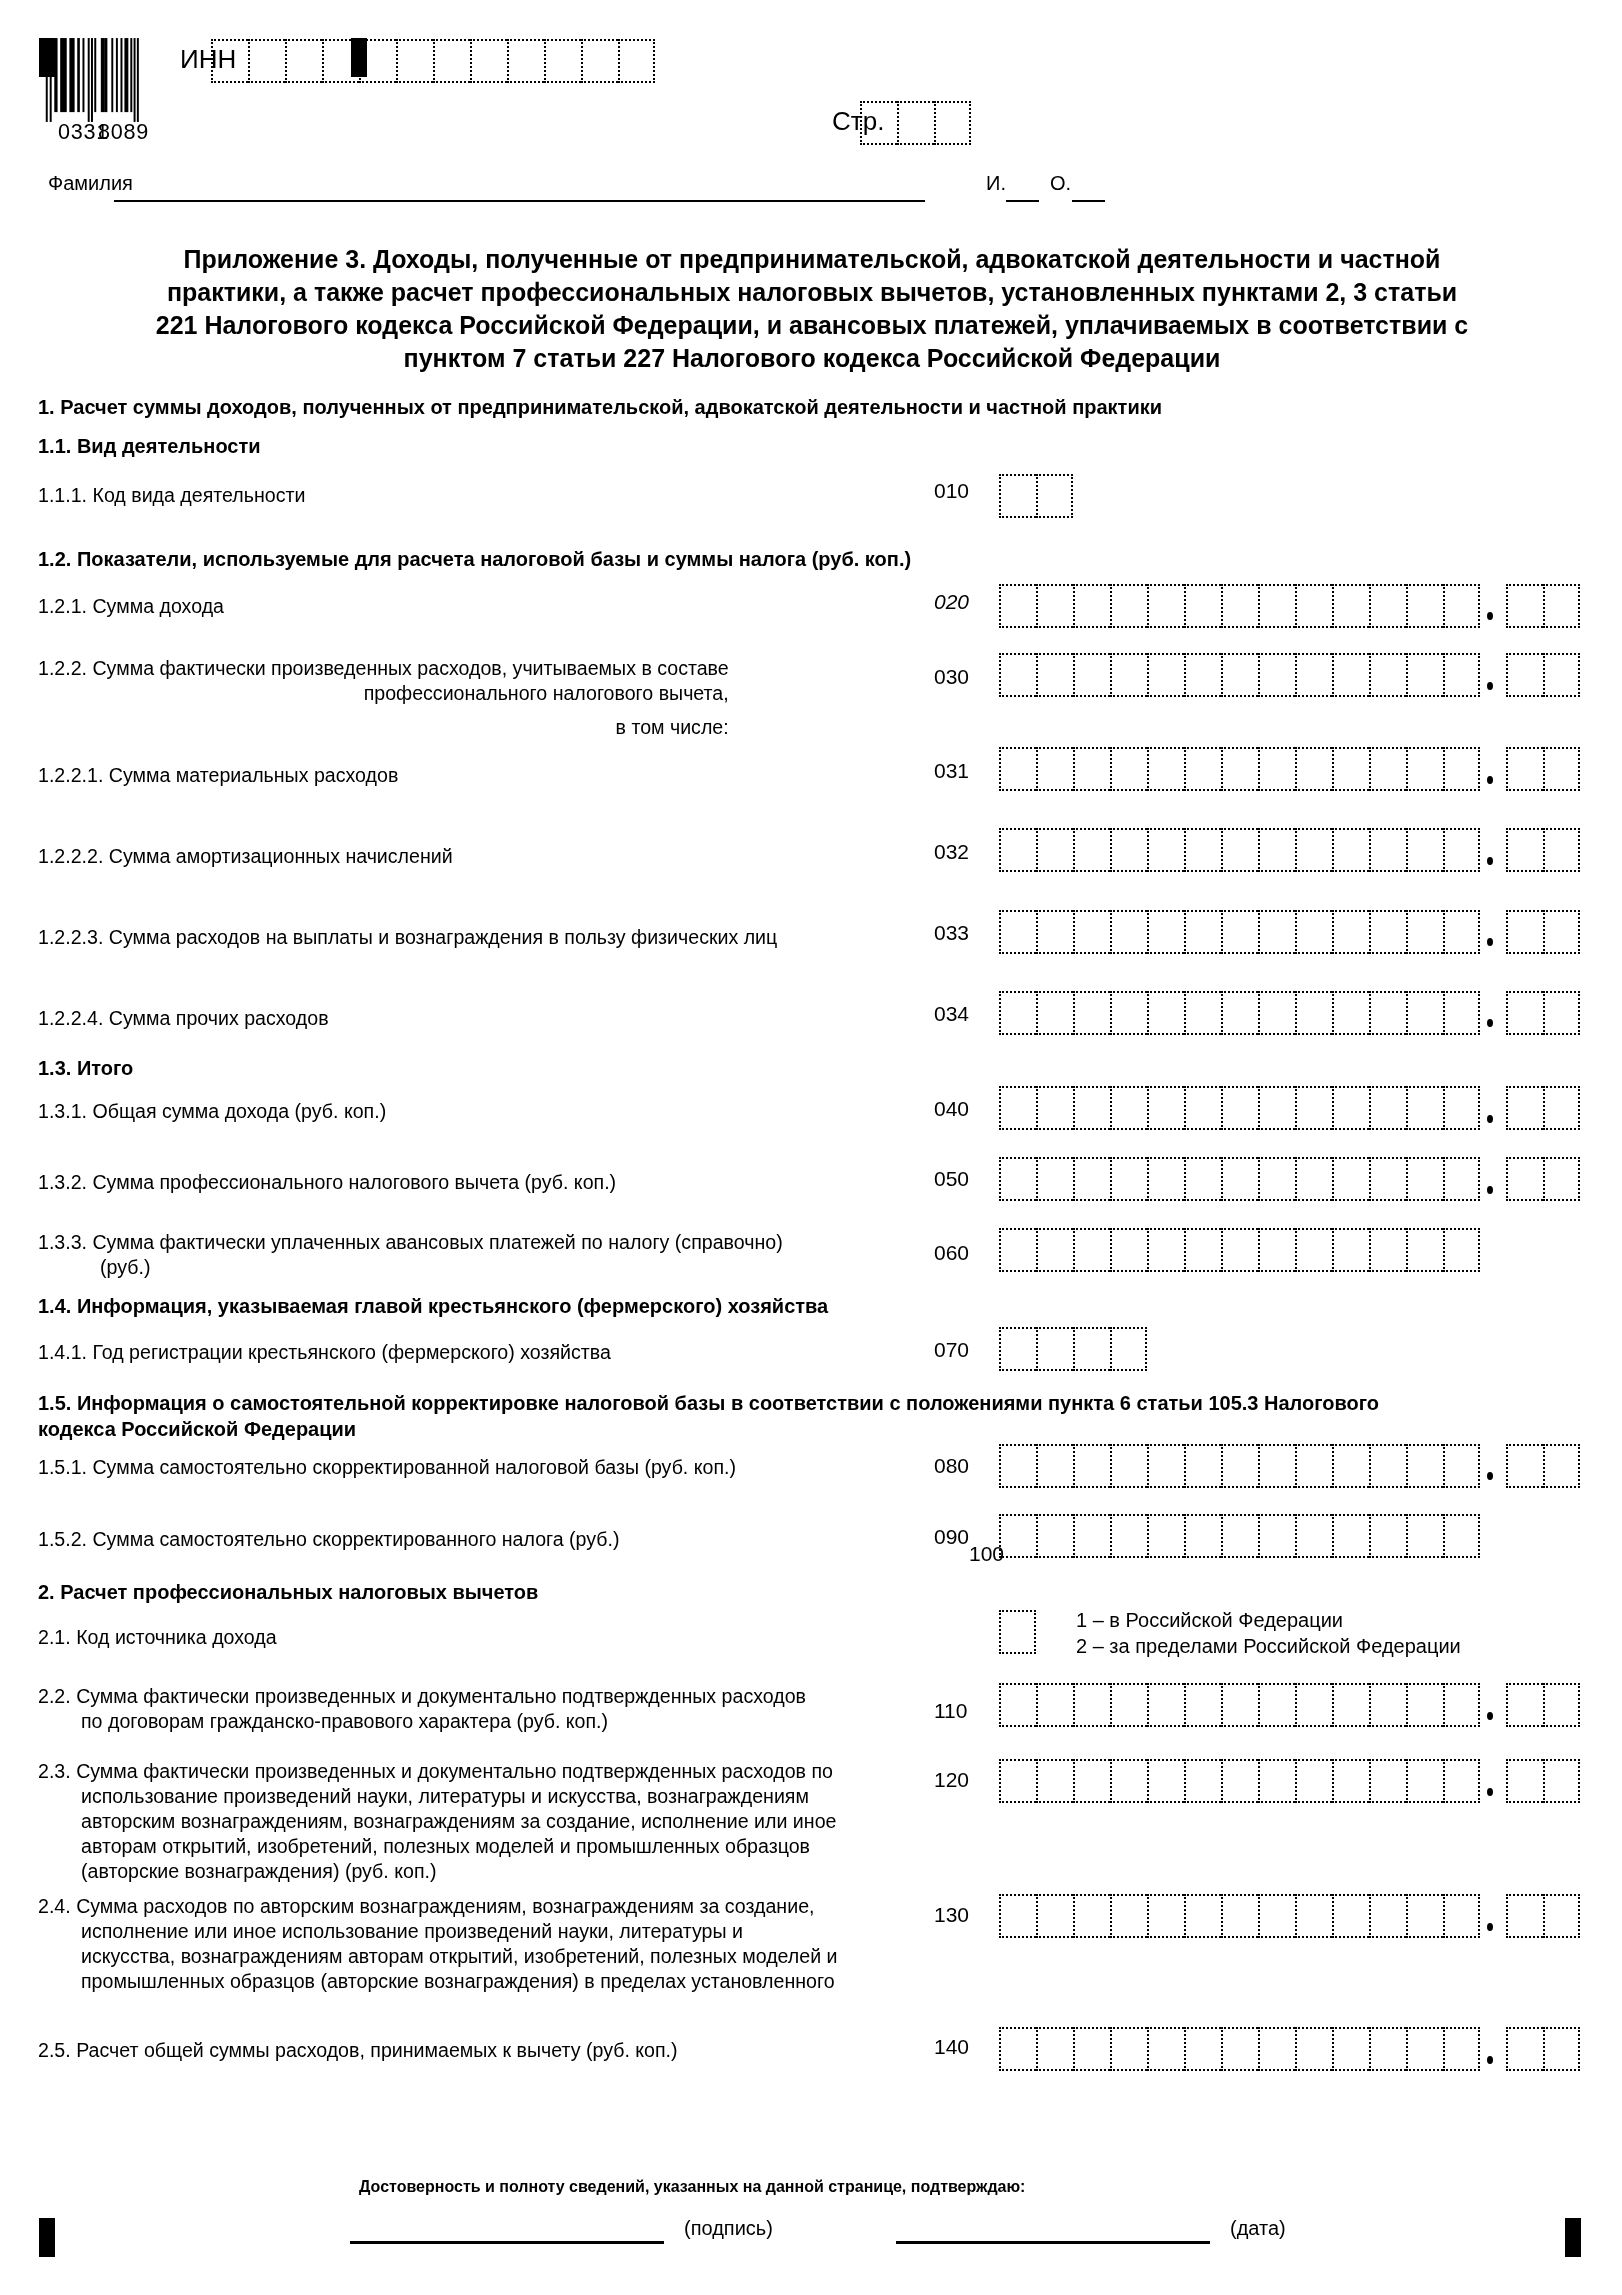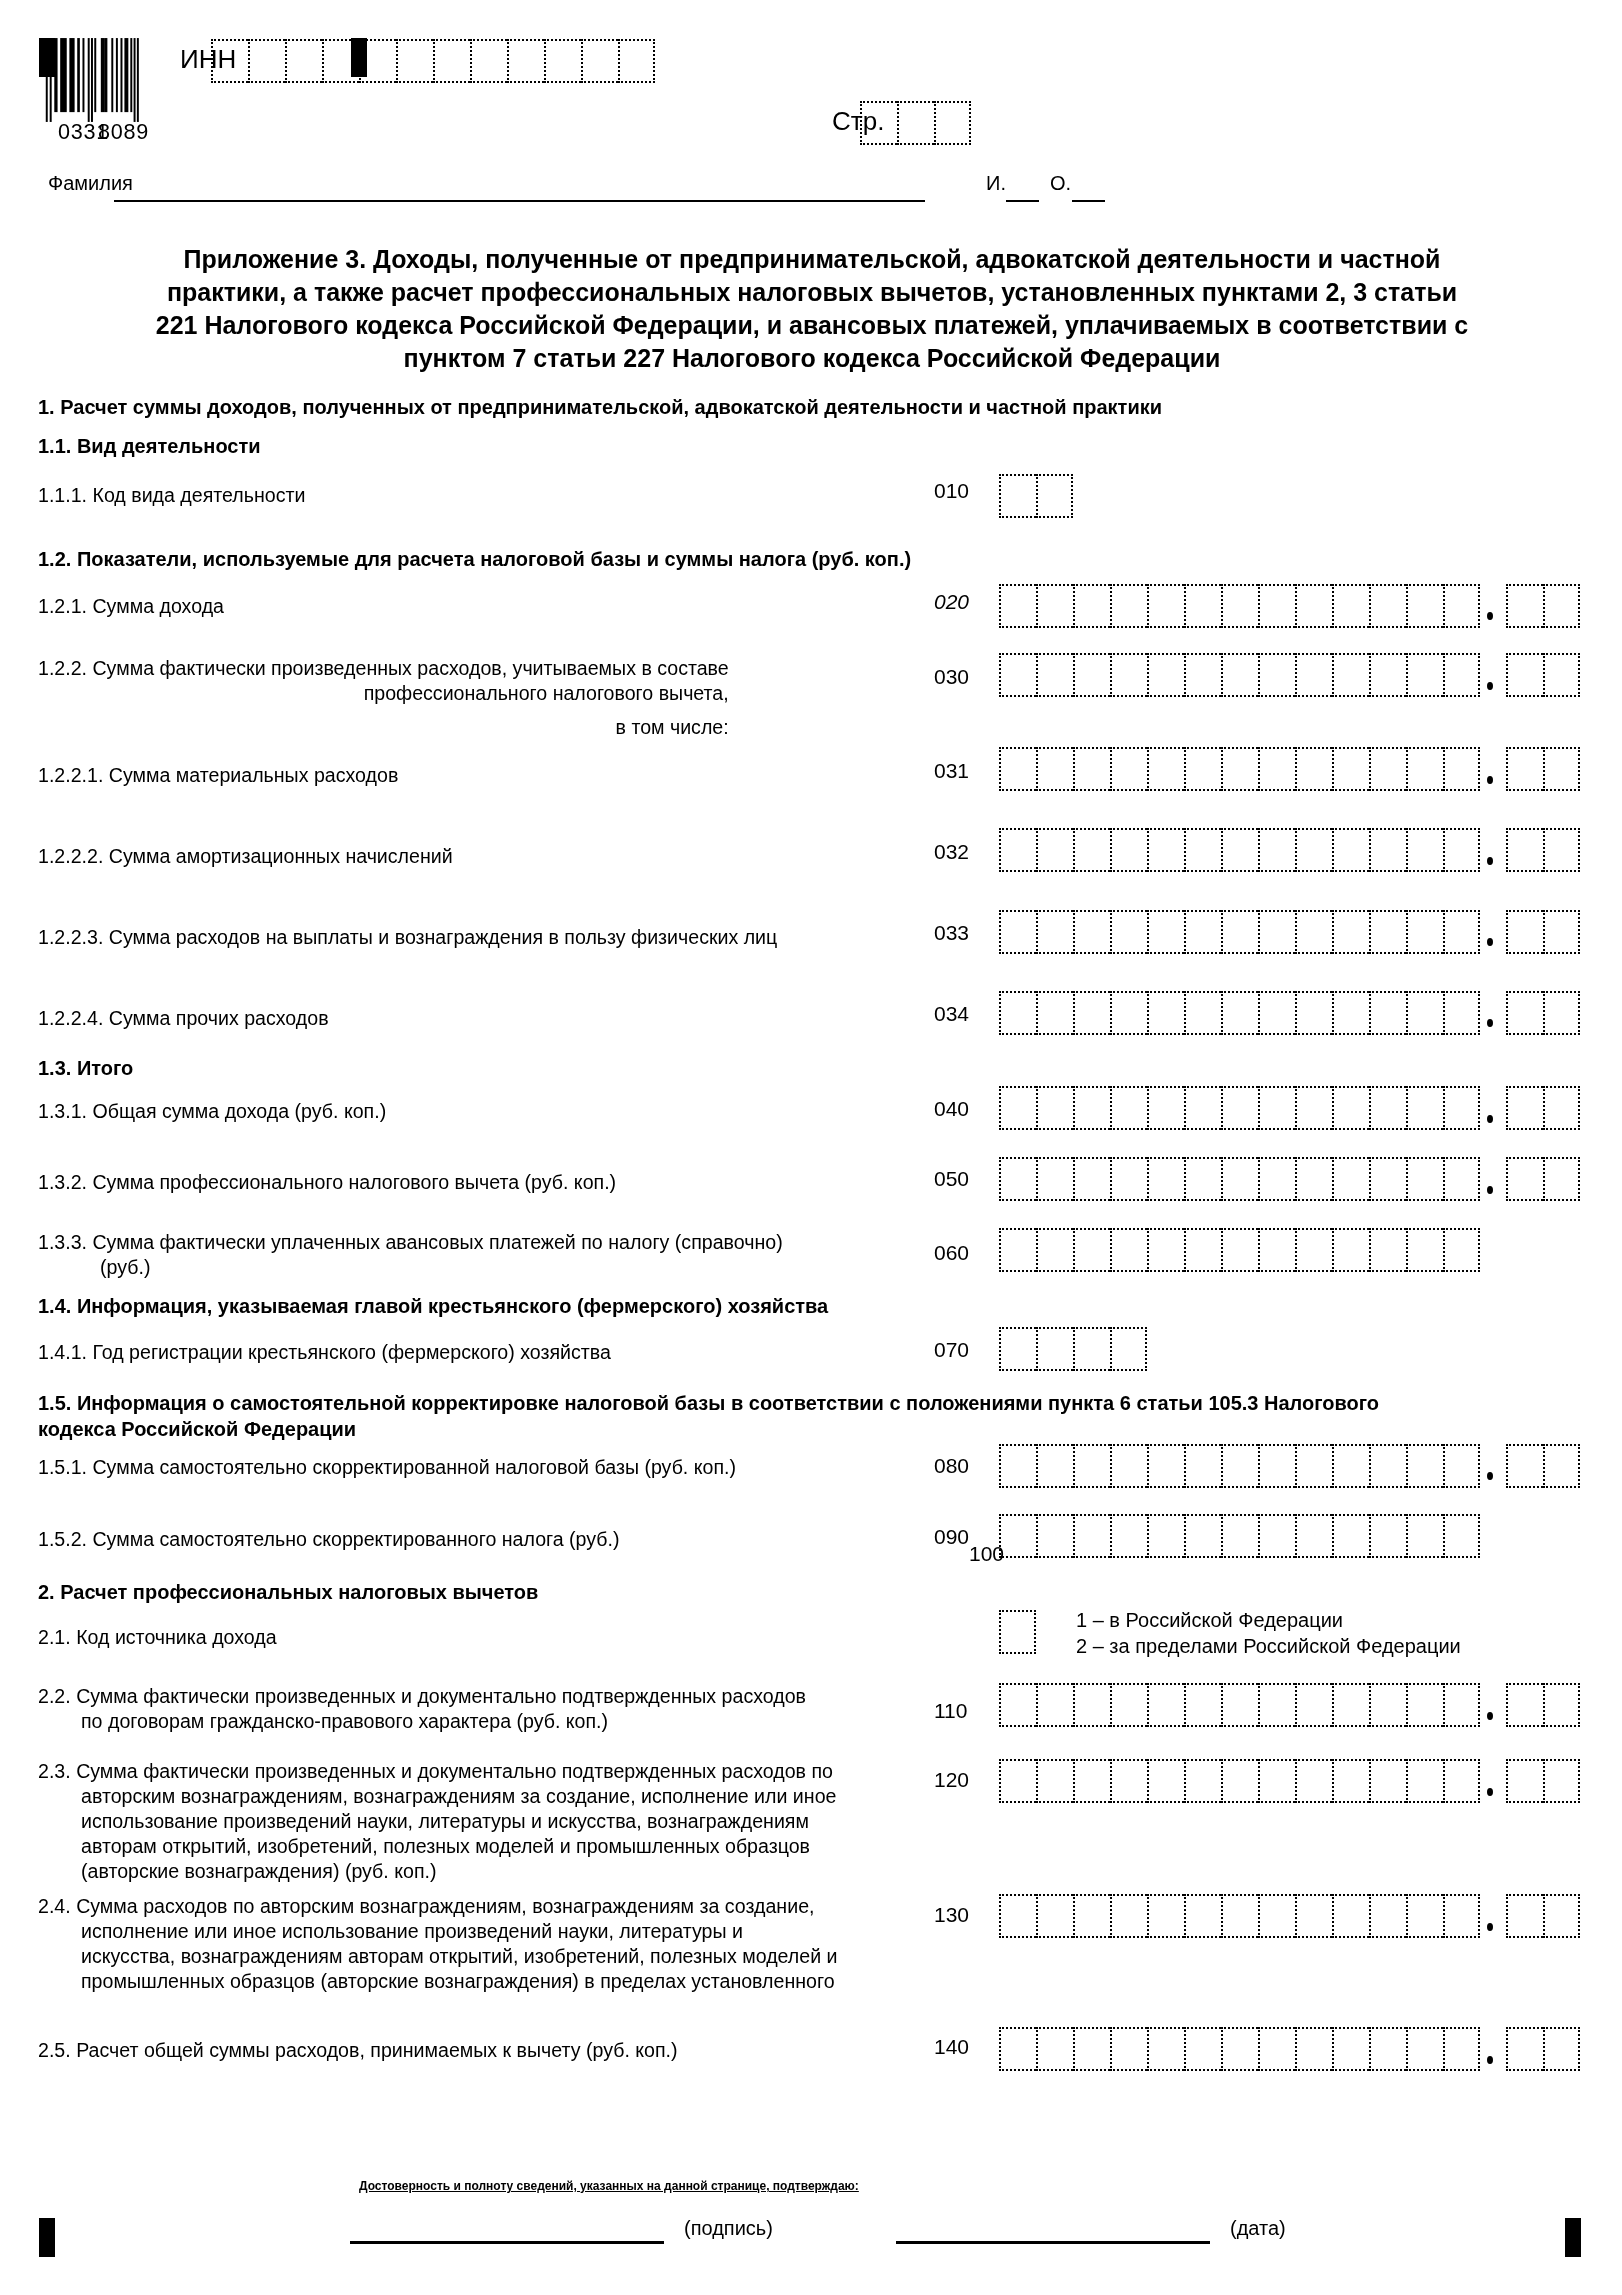--- a/index.html
+++ b/index.html
@@ -183,42 +183,42 @@
 
 <div class="item" style="top:1684px;">
   <span>2.2. Сумма фактически произведенных и документально подтвержденных расходов</span>
   <span class="cont" style="padding-left:43px;">по договорам гражданско-правового характера (руб. коп.)</span>
 </div>
 <div class="code" style="top:1699px;">110</div>
 <div class="money"></div>
 
 <div class="item" style="top:1759px;">
   <span>2.3. Сумма фактически произведенных и документально подтвержденных расходов по</span>
+  <span class="cont" style="padding-left:43px;">использование произведений науки, литературы и искусства, вознаграждениям</span>
   <span class="cont" style="padding-left:43px;">авторским вознаграждениям, вознаграждениям за создание, исполнение или иное</span>
-  <span class="cont" style="padding-left:43px;">использование произведений науки, литературы и искусства, вознаграждениям</span>
   <span class="cont" style="padding-left:43px;">авторам открытий, изобретений, полезных моделей и промышленных образцов</span>
   <span class="cont" style="padding-left:43px;">(авторские вознаграждения) (руб. коп.)</span>
 </div>
 <div class="code" style="top:1768px;">120</div>
 <div class="money"></div>
 
 <div class="item" style="top:1894px;">
   <span>2.4. Сумма расходов по авторским вознаграждениям, вознаграждениям за создание,</span>
   <span class="cont" style="padding-left:43px;">исполнение или иное использование произведений науки, литературы и</span>
   <span class="cont" style="padding-left:43px;">искусства, вознаграждениям авторам открытий, изобретений, полезных моделей и</span>
   <span class="cont" style="padding-left:43px;">промышленных образцов (авторские вознаграждения) в пределах установленного</span>
 </div>
 <div class="code" style="top:1903px;">130</div>
 <div class="money"></div>
 
 <div class="item" style="top:2038px;">2.5. Расчет общей суммы расходов, принимаемых к вычету (руб. коп.)</div>
 <div class="code" style="top:2035px;">140</div>
 <div class="money"></div>
 
-<div class="lbl bold" style="left:359px;top:2174px;font-size:12px;text-decoration:underline;">Достоверность и полноту сведений, указанных на данной странице, подтверждаю:</div>
+<div class="lbl bold" style="left:359px;top:2174px;font-size:16px;">Достоверность и полноту сведений, указанных на данной странице, подтверждаю:</div>
 <div class="line" style="left:350px;top:2241px;width:314px;height:2.6px;"></div>
 <div class="lbl" style="left:684px;top:2216px;">(подпись)</div>
 <div class="line" style="left:896px;top:2241px;width:314px;height:2.6px;"></div>
 <div class="lbl" style="left:1230px;top:2216px;">(дата)</div>
 
 <div class="cells" style="left: 999px; top: 584px;">
     <div class="cell"></div>
     <div class="cell"></div>
     <div class="cell"></div>
     <div class="cell"></div>

